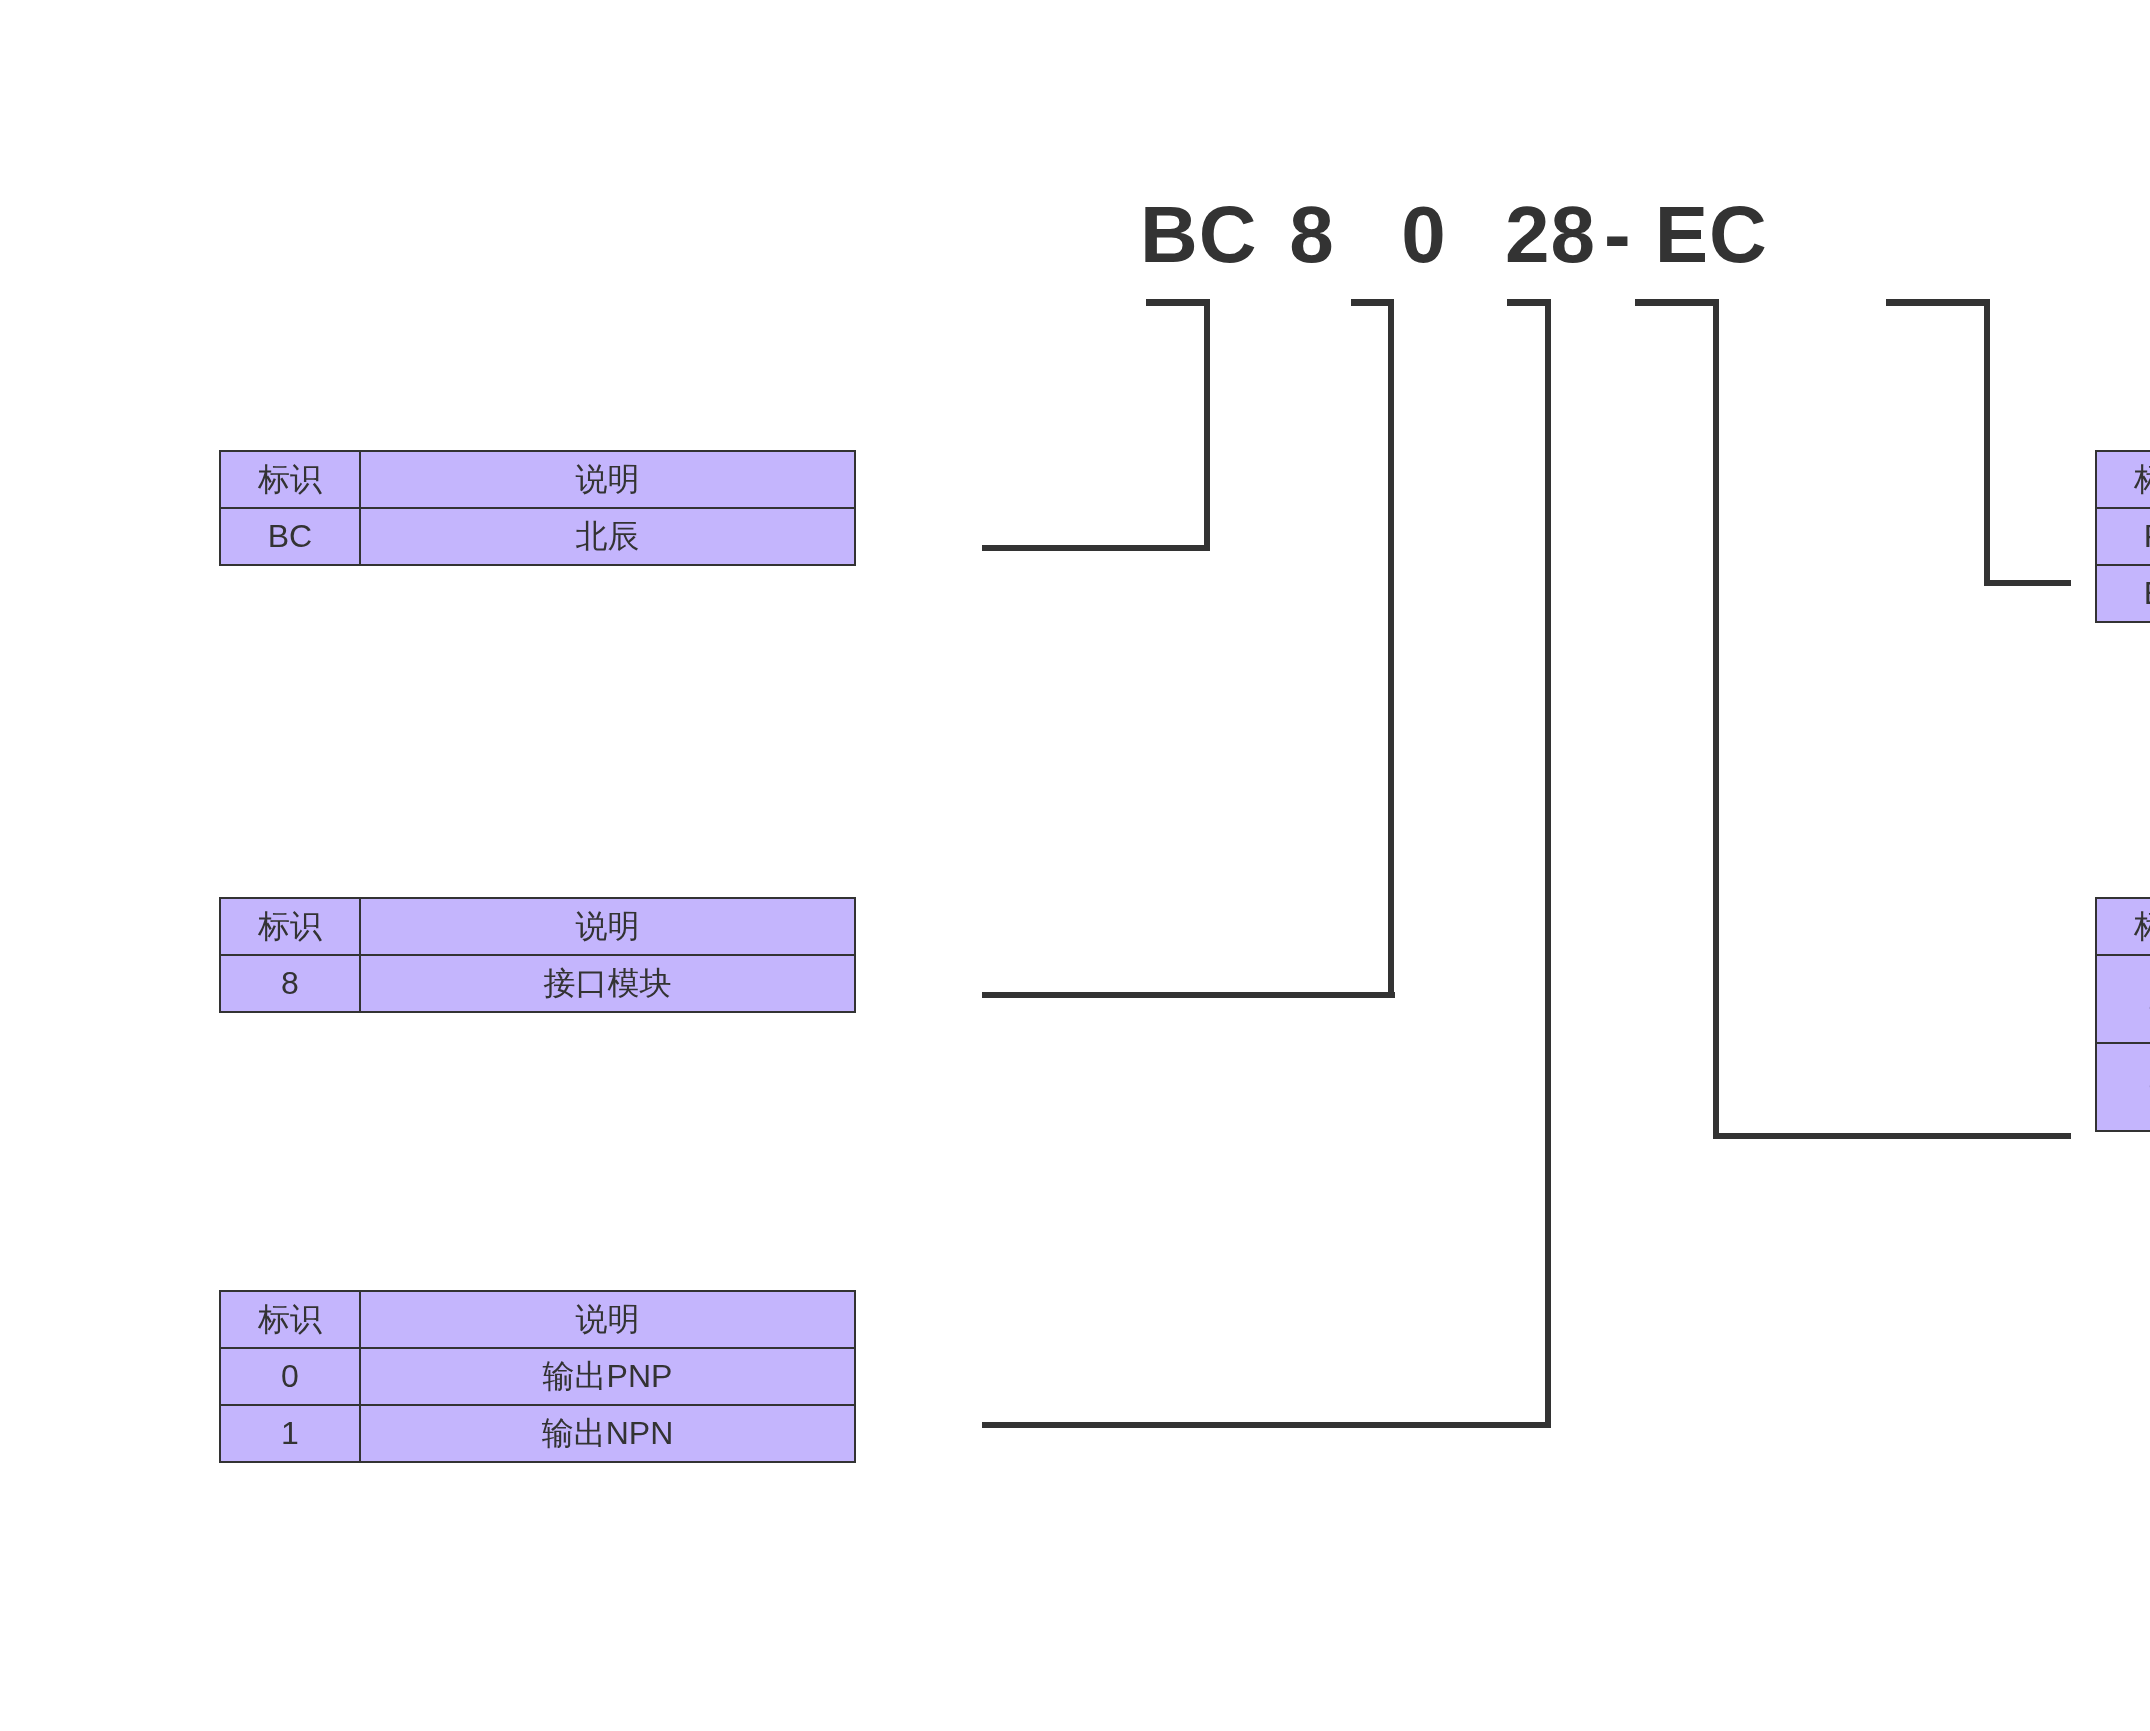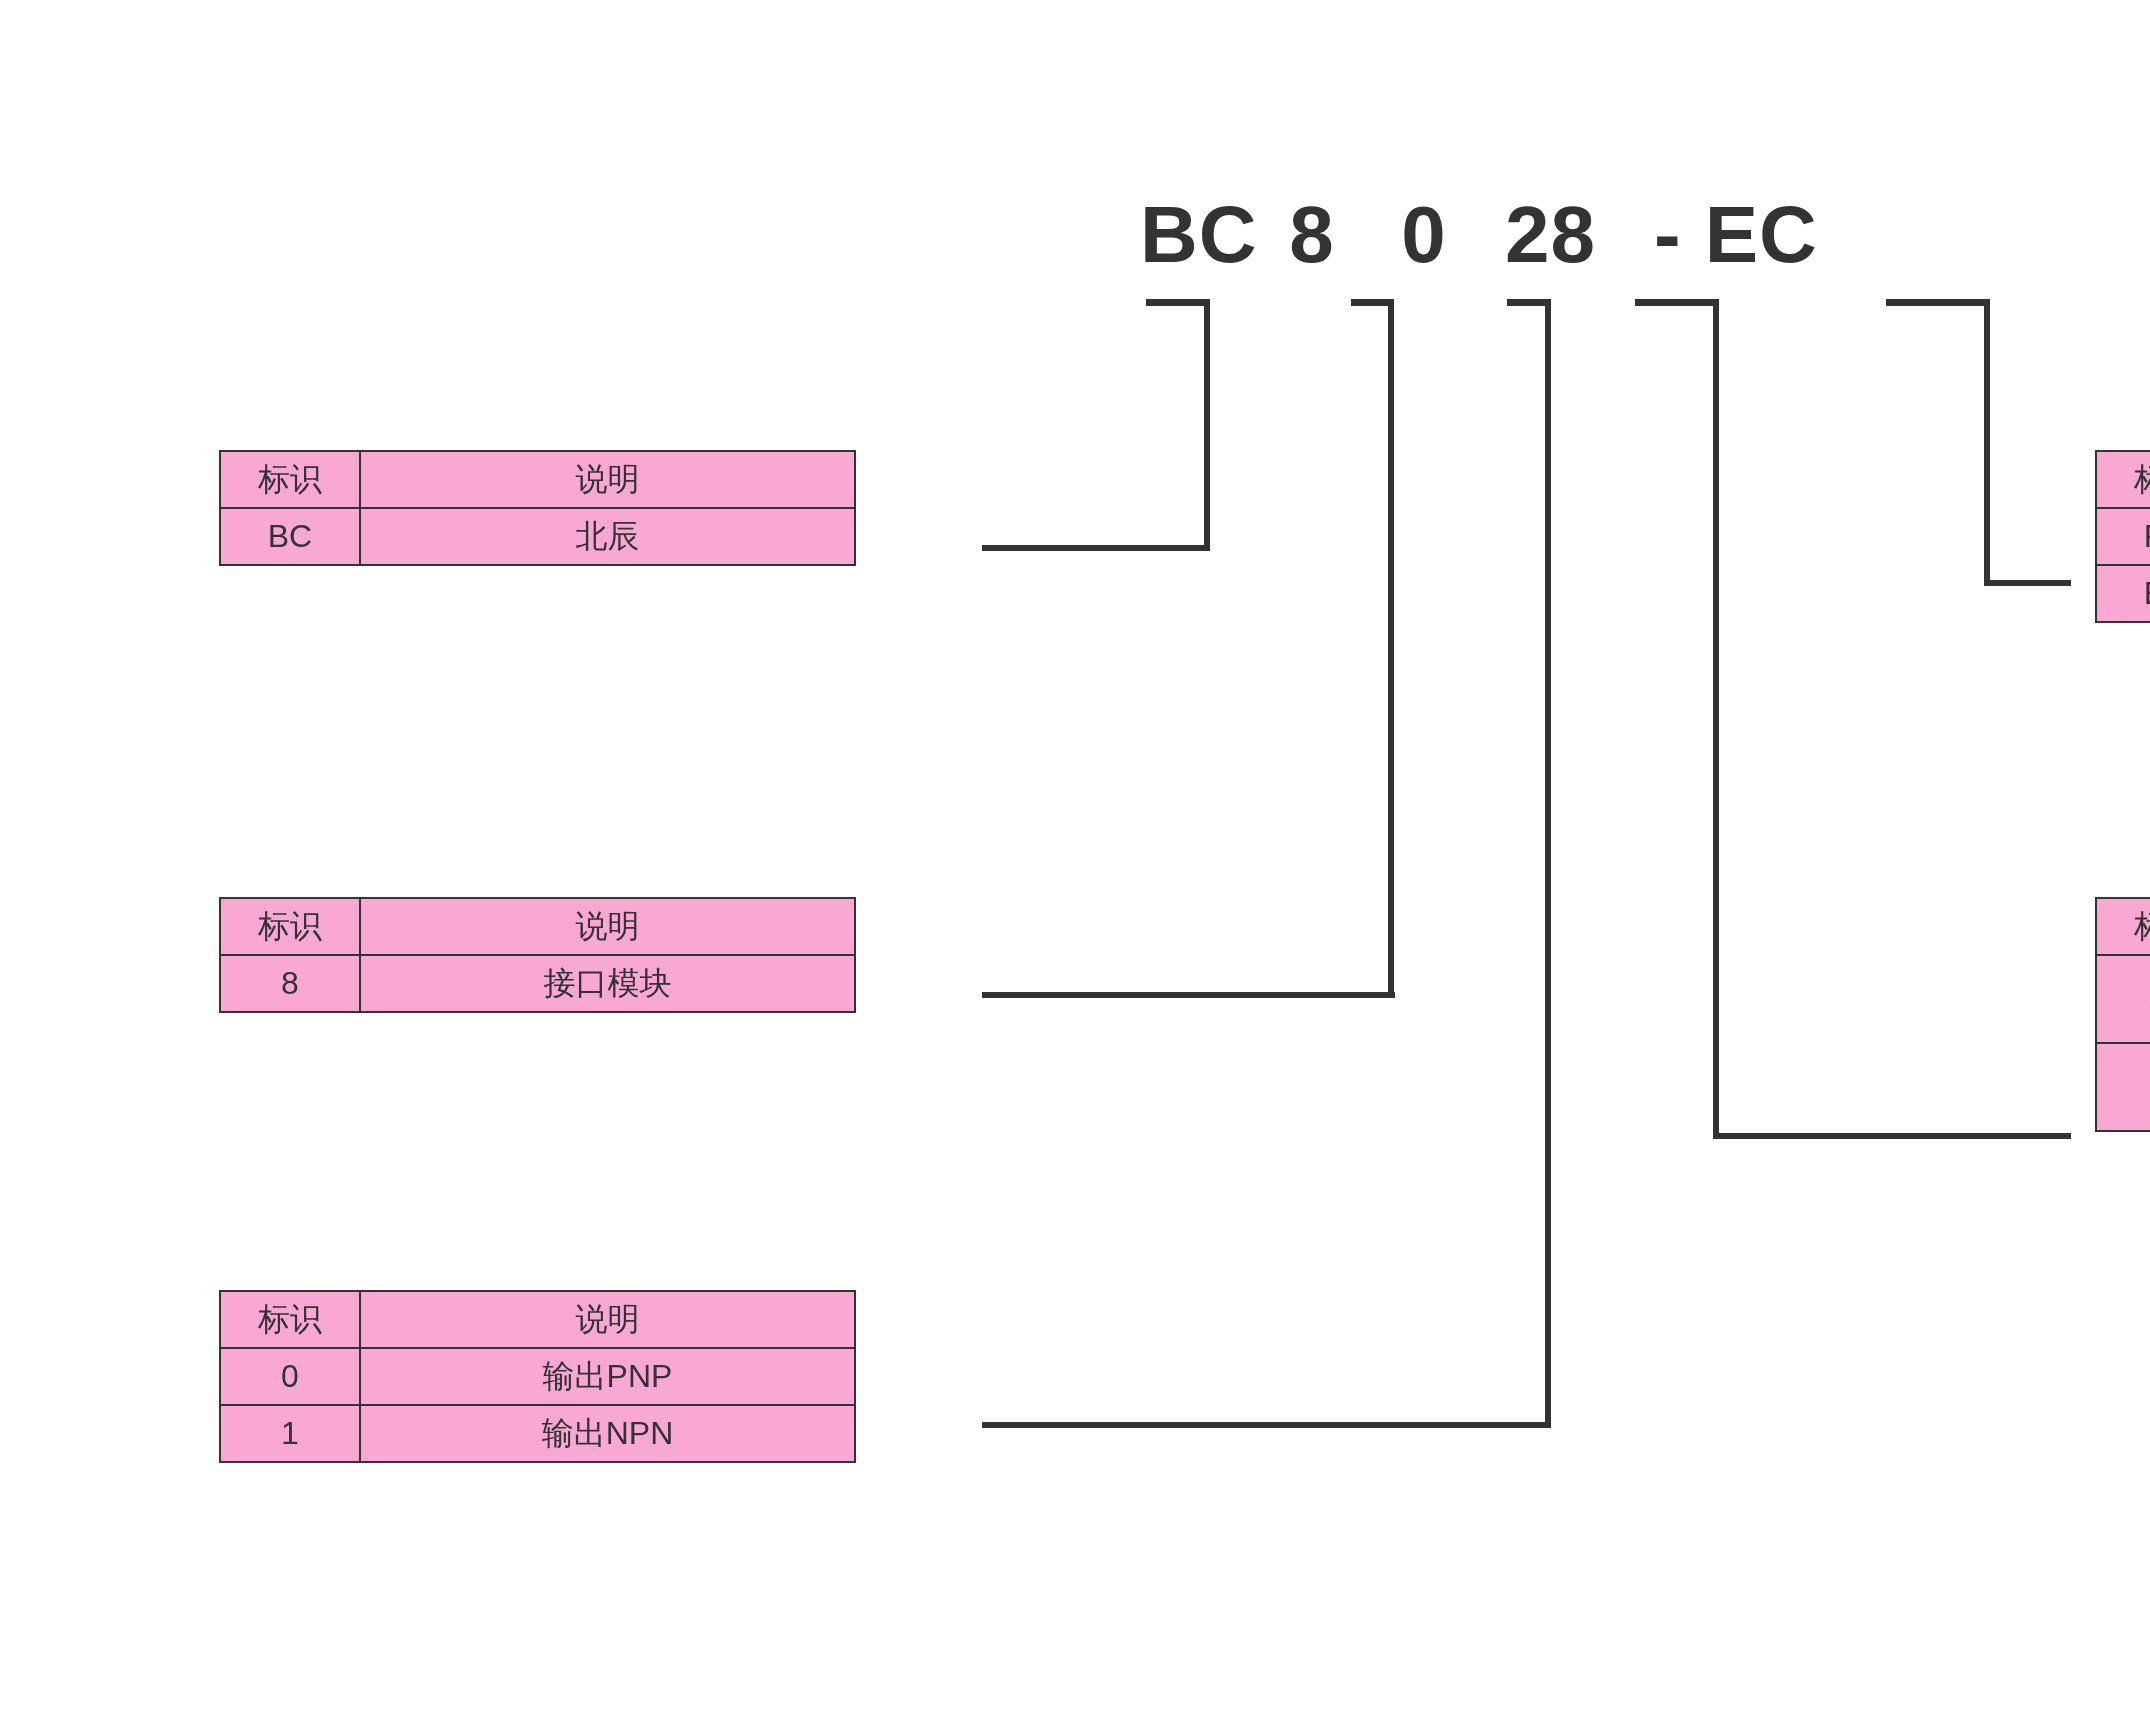--- a/index.html
+++ b/index.html
@@ -45,21 +45,21 @@
   }
   .ln-h { height: 5.6px; }
   .ln-v { width: 5.6px; }
   .ul   { height: 7.3px; }
 
   
   .tbl {
     position: absolute;
     border-collapse: collapse;
     table-layout: fixed;
-    background: #f9a8d4;
+    background: #c4b5fd;
   }
   .tbl td {
     border: 2.2px solid #333333;
     color: #333333;
     text-align: center;
     vertical-align: middle;
     font-size: 32px;
     line-height: 1.16;
     padding: 0;
     font-weight: normal;
@@ -73,21 +73,21 @@
 </head>
 <body>
 
 <div id="page">
 
   <div class="pn-row">
     <span class="pn-seg" style="left:0px;    width:73px;">BC</span>
     <span class="pn-seg" style="left:146px;  width:52px;">8</span>
     <span class="pn-seg" style="left:258px;  width:52px;">0</span>
     <span class="pn-seg" style="left:361px;  width:99px;">28</span>
-    <span class="pn-seg" style="left:514px; width:146px;">- EC</span>
+    <span class="pn-seg" style="left:464px; width:146px;">- EC</span>
   </div>
 
   <div class="ln ul" style="left:1146px; top:299px; width:63px;"></div>
   <div class="ln ul" style="left:1351px; top:299px; width:43px;"></div>
   <div class="ln ul" style="left:1507px; top:299px; width:43px;"></div>
   <div class="ln ul" style="left:1635px; top:299px; width:84px;"></div>
   <div class="ln ul" style="left:1886px; top:299px; width:103px;"></div>
 
   <div class="ln ln-v" style="left:1204px; top:299px; height:252px;"></div>
   <div class="ln ln-h" style="left:982px; top:545px; width:228px;"></div>

